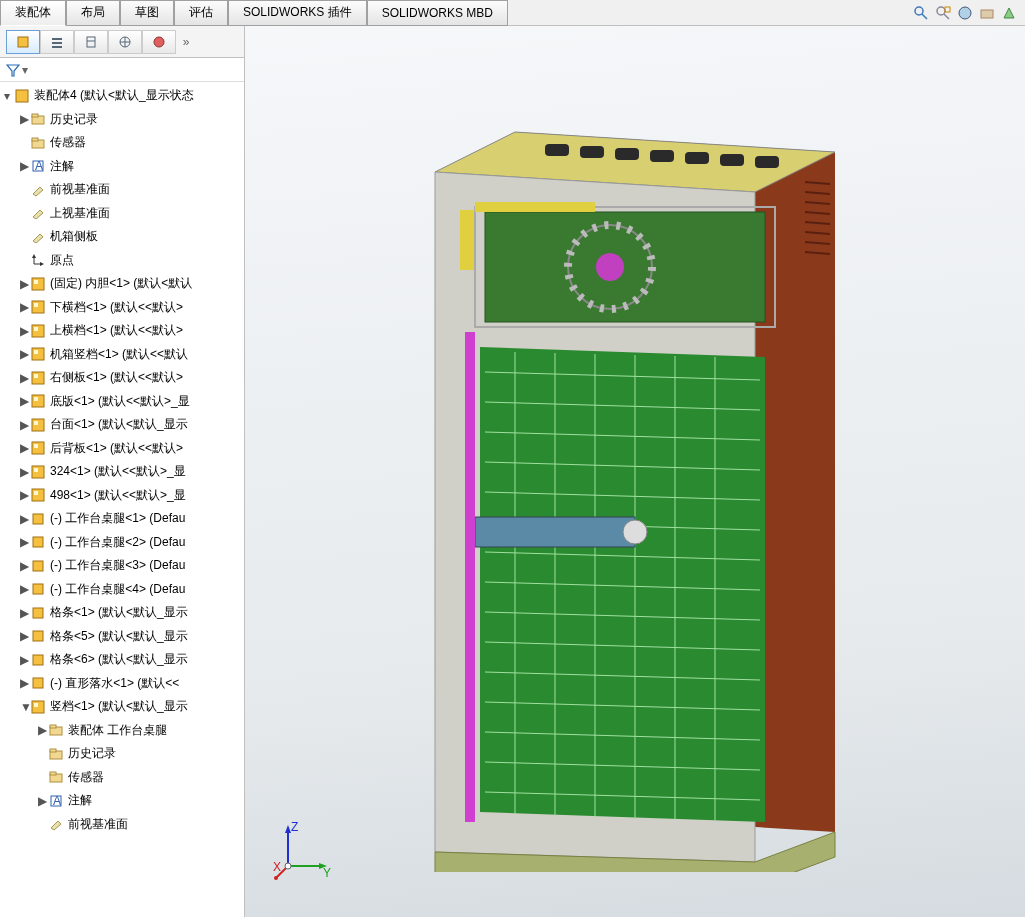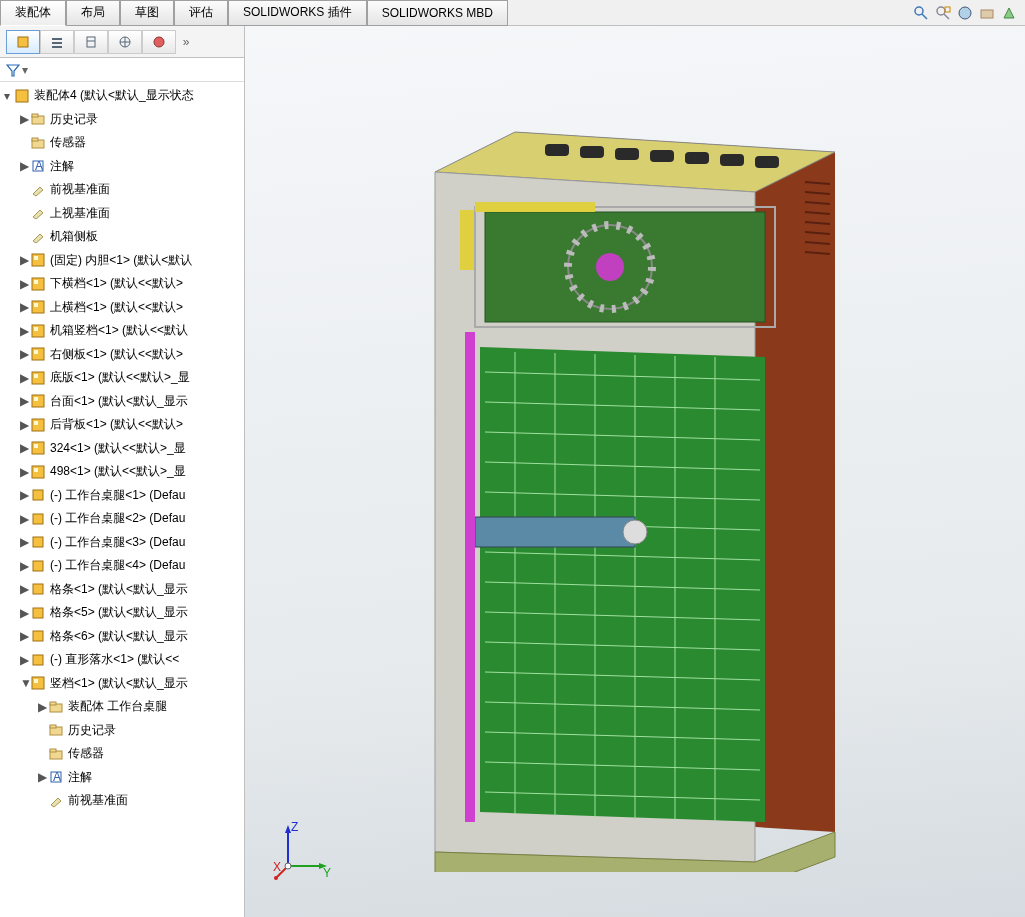--- a/index.html
+++ b/index.html
@@ -198,20 +198,32 @@
           <div class="tree-item indent1">
             <span class="tri"></span>
             <span class="icon">
               <svg width="14" height="14">
                 <polygon points="2,11 9,4 12,7 5,13" fill="#e8e0b0" stroke="#a89850"></polygon>
               </svg>
             </span>
             <span class="label">机箱侧板</span>
           </div>
           <div class="tree-item indent1">
+            <span class="tri"></span>
+            <span class="icon">
+              <svg width="14" height="14">
+                <line x1="3" y1="11" x2="3" y2="3" stroke="#333"></line>
+                <line x1="3" y1="11" x2="11" y2="11" stroke="#333"></line>
+                <polygon points="3,1 1,5 5,5" fill="#333"></polygon>
+                <polygon points="13,11 9,9 9,13" fill="#333"></polygon>
+              </svg>
+            </span>
+            <span class="label">原点</span>
+          </div>
+          <div class="tree-item indent1">
             <span class="tri">▶</span>
             <span class="icon">
               <svg width="14" height="14">
                 <rect x="1" y="1" width="12" height="12" fill="#f5c040" stroke="#a07010"></rect>
                 <rect x="3" y="3" width="4" height="4" fill="#fff8d0"></rect>
               </svg>
             </span>
             <span class="label">(固定) 内胆&lt;1&gt; (默认&lt;默认</span>
           </div>
           <div class="tree-item indent1">

